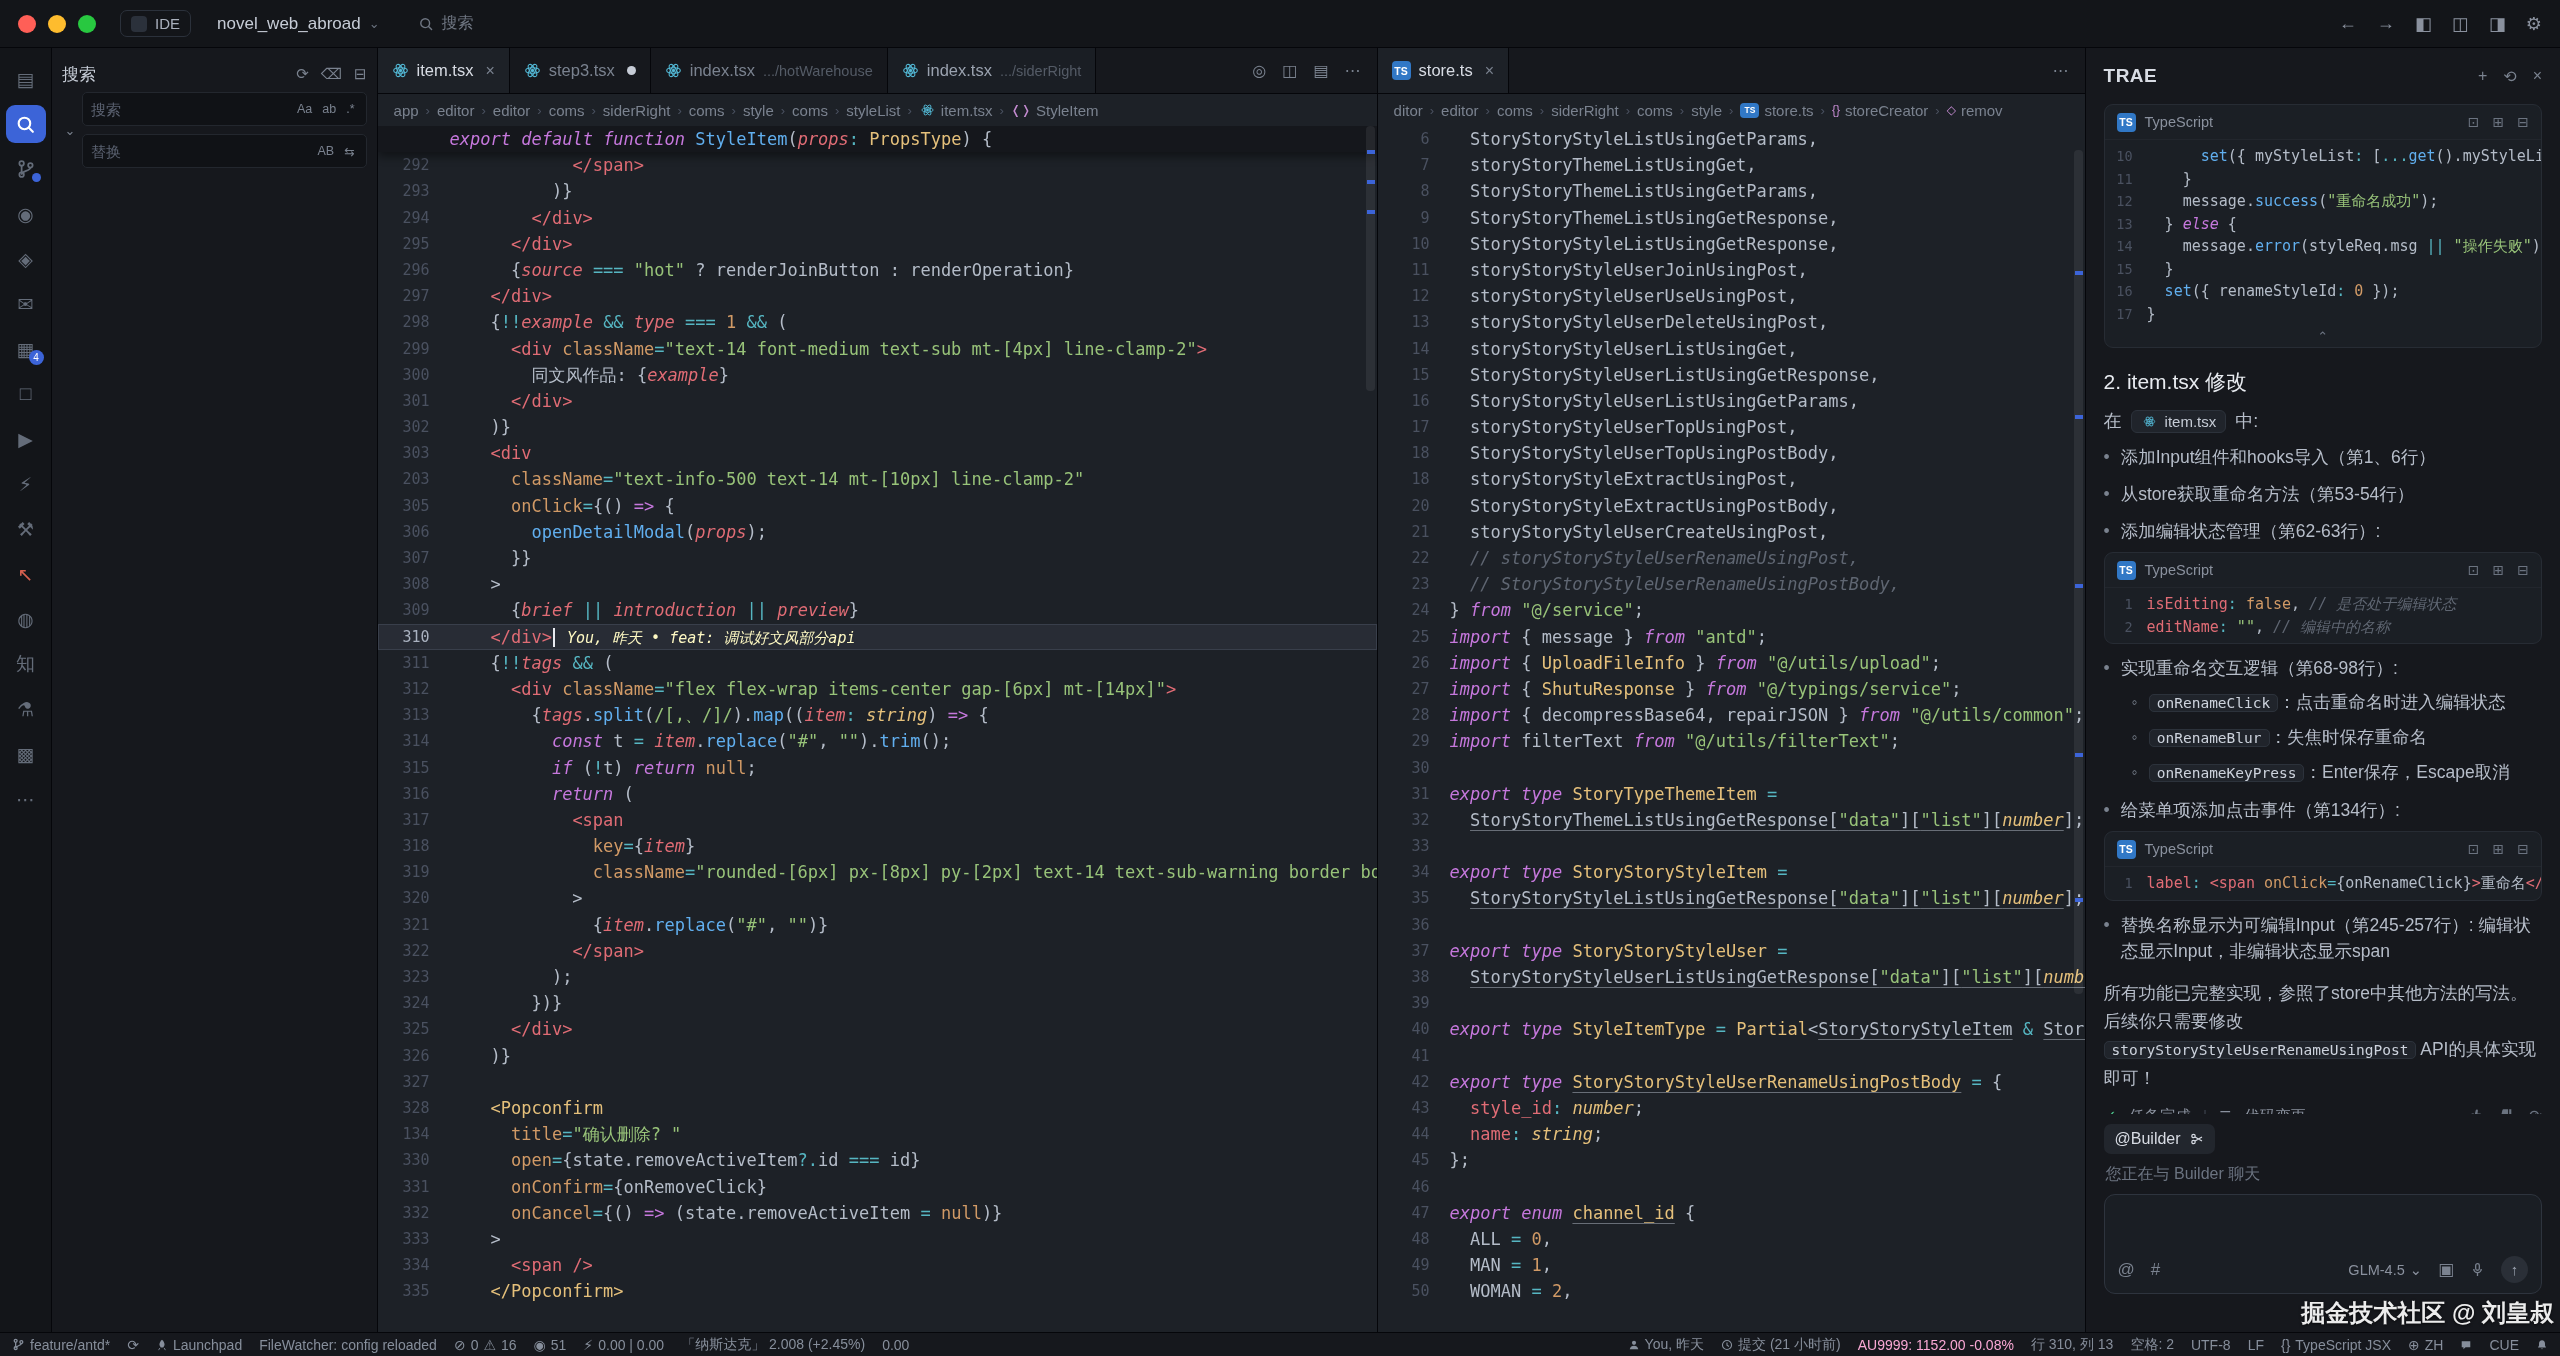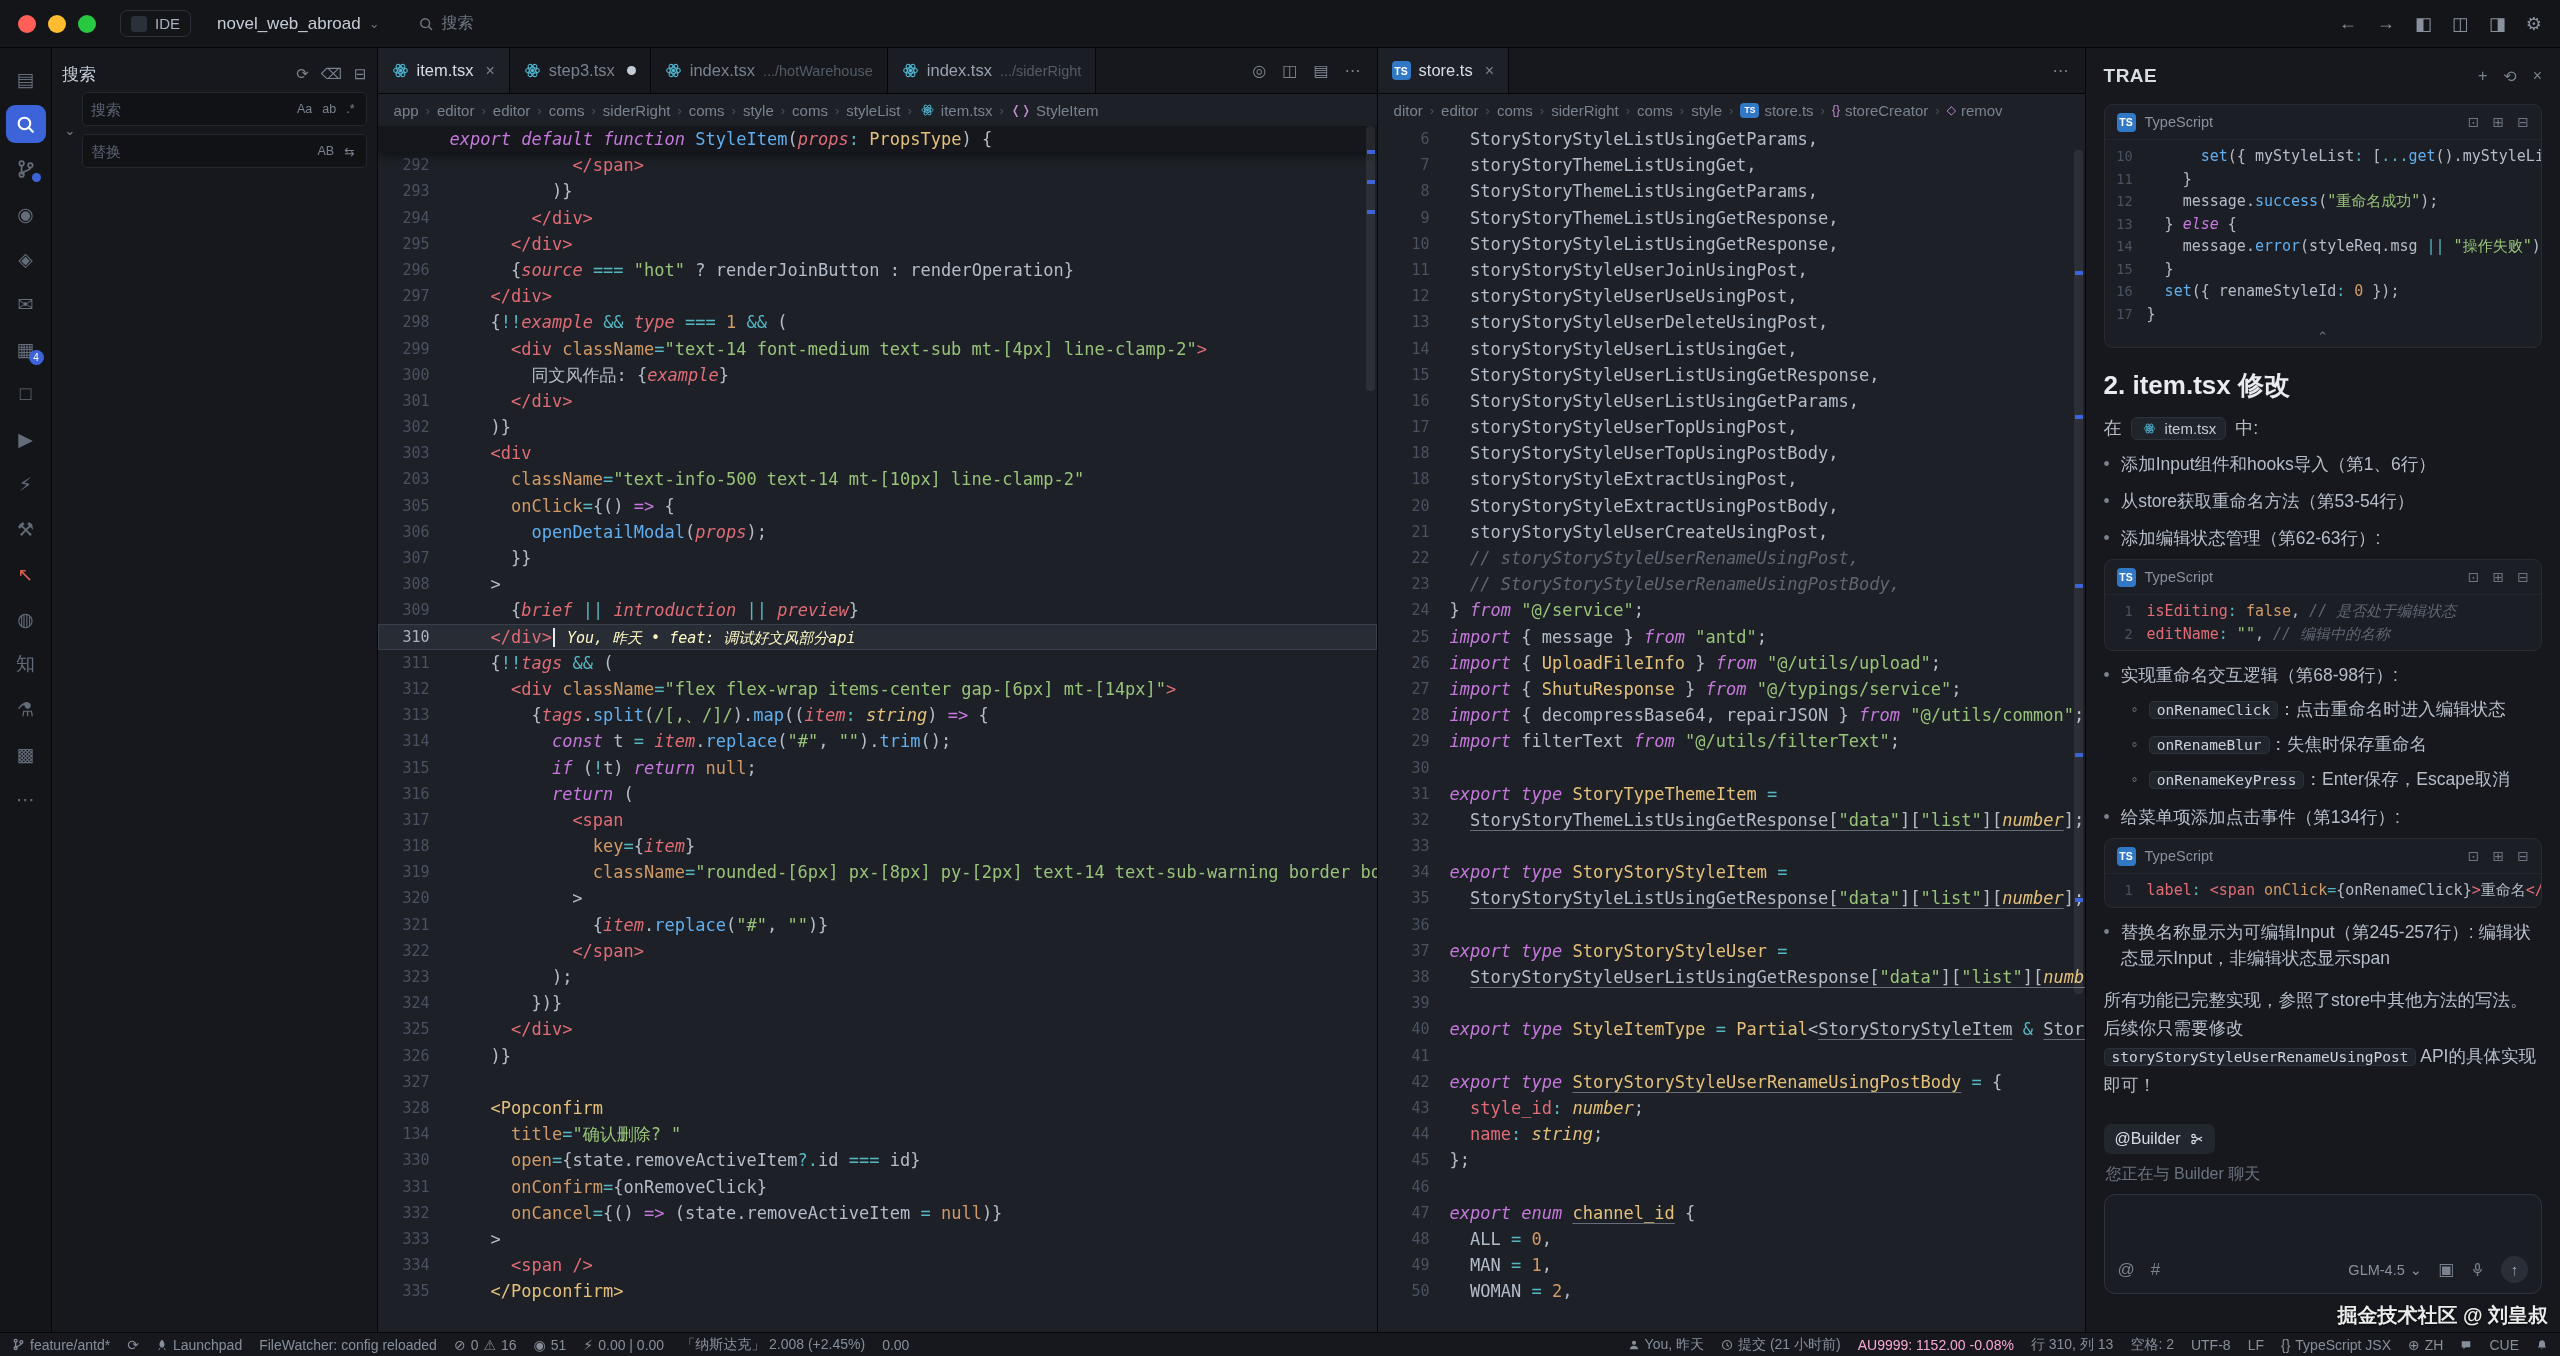--- a/index.html
+++ b/index.html
@@ -89,41 +89,41 @@
   .trae-title{color:#d8dce4;font-weight:bold;font-size:19px;letter-spacing:.5px;}
   .trae-head-icons{margin-left:auto;display:flex;gap:16px;color:#7a828f;font-size:16px;}
   .trae-scroll{flex:1;min-height:0;overflow:hidden;display:flex;flex-direction:column;}
   .codeblock{border:1px solid #272c34;border-radius:9px;background:#1b1f25;overflow:hidden;margin-top:8px;flex-shrink:0;}
   .cb-head{display:flex;align-items:center;height:35px;padding:0 12px;gap:9px;border-bottom:1px solid #22262d;color:#8a919e;font-size:14.5px;}
   .cb-icons{margin-left:auto;display:flex;gap:13px;color:#6b7380;font-size:14px;}
   .cb-body{padding:5px 0;}
   .cb-body .cl{font-size:15px;height:22.5px;line-height:22.5px;}
   .cb-body .ln{flex:0 0 42px;padding-right:14px;font-size:13.5px;}
   .cb-collapse{text-align:center;color:#6b7380;font-size:13px;height:17px;line-height:13px;}
-  .section-title{color:#e8ebf0;font-weight:bold;font-size:26px;margin-top:20px;}
+  .section-title{color:#e8ebf0;font-weight:normal;font-size:21px;margin-top:20px;}
   .file-line{display:flex;align-items:center;gap:9px;margin-top:13px;color:#b6bdc9;font-size:18px;}
   .chip{display:inline-flex;align-items:center;gap:7px;background:#20242b;border:1px solid #2c323b;border-radius:6px;padding:2px 9px;font-size:15px;color:#c6ccd6;}
   .bullet{display:flex;gap:11px;margin-top:11px;color:#b6bdc9;font-size:17.5px;line-height:26px;}
   .bullet .bm{color:#7a828f;}
   .bullet.sub{margin-left:28px;margin-top:8px;}
   code.inline{font-family:"DejaVu Sans Mono","Liberation Mono",monospace;background:#20242b;border:1px solid #2c323b;border-radius:5px;padding:0 7px;font-size:14.5px;color:#cdd3dd;}
   .summary{margin-top:15px;color:#b6bdc9;font-size:17.5px;line-height:28px;}
   .task-row{display:flex;align-items:center;gap:12px;margin-top:14px;color:#8a919e;font-size:15.5px;}
   .task-check{color:#4cc38a;font-size:16px;}
   .task-div{color:#3a404a;}
   .task-icons{margin-left:auto;display:flex;gap:15px;color:#6b7380;}
   .trae-bottom{flex-shrink:0;margin-top:auto;padding-top:10px;}
   .builder-chip{display:inline-flex;align-items:center;gap:9px;background:#22262d;border-radius:7px;padding:6px 11px;color:#d8dce4;font-size:16px;}
   .chat-hint{color:#6b7380;font-size:16px;margin:10px 2px 9px;}
   .composer{border:1px solid #2e343e;border-radius:11px;background:#1a1e24;height:100px;display:flex;flex-direction:column;padding:10px 13px;margin-bottom:30px;}
   .composer textarea{flex:1;background:transparent;border:0;outline:0;resize:none;color:#c6ccd6;font-family:inherit;font-size:16px;}
   .composer-row{display:flex;align-items:center;gap:16px;color:#7a828f;font-size:17px;}
   .model{margin-left:auto;display:flex;align-items:center;gap:5px;font-size:14.5px;color:#8a919e;}
   .send{width:27px;height:27px;border-radius:50%;background:#2a2f37;display:flex;align-items:center;justify-content:center;color:#9aa2af;font-size:15px;}
-  .watermark{position:absolute;right:12px;bottom:3px;color:rgba(255,255,255,.92);font-weight:bold;font-size:20px;text-shadow:0 1px 3px rgba(0,0,0,.7);}
+  .watermark{position:absolute;right:6px;bottom:3px;color:rgba(255,255,255,.92);font-weight:bold;font-size:24px;text-shadow:0 1px 3px rgba(0,0,0,.7);}
 
   
   .statusbar{flex:0 0 24px;background:#16181d;border-top:1px solid #05060a;display:flex;align-items:center;justify-content:space-between;padding:0 12px;font-size:14px;color:#868e9b;white-space:nowrap;}
   .sb-group{display:flex;align-items:center;gap:17px;}
   .sb-item{display:flex;align-items:center;gap:5px;}
   .gold{color:#f9a8d4;align-items:center;}
   svg.glyph{display:block;}
 </style>
 </head>
 <body>

